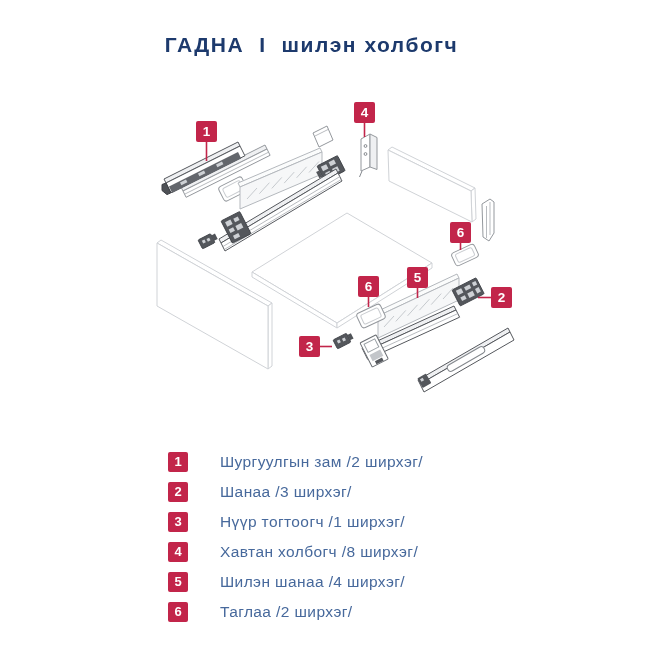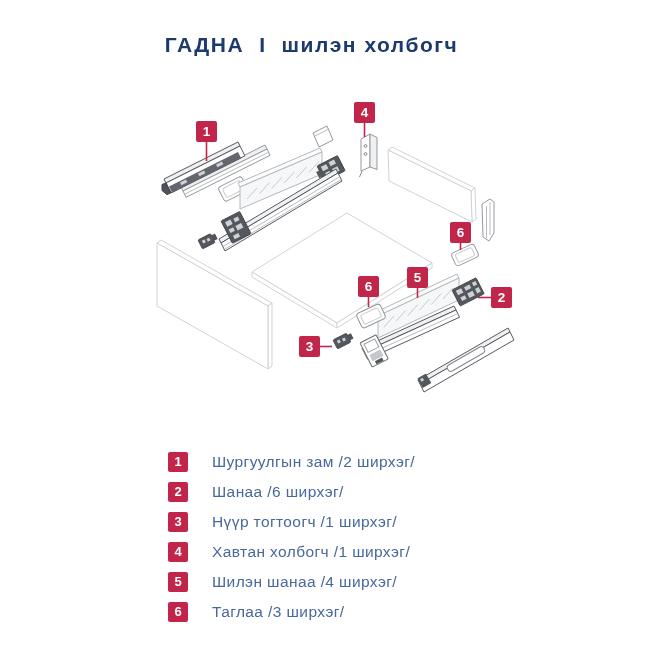--- a/index.html
+++ b/index.html
@@ -18,21 +18,21 @@
     position:absolute; width:21px; height:21px; line-height:21px; text-align:center;
     background:var(--c-badge,#c2254a); color:#fff; font-size:13.5px; font-weight:bold;
     border-radius:2px; box-sizing:border-box;
   }
   .legend { position:absolute; left:168px; top:452px; }
   .lrow { display:flex; align-items:center; height:20px; margin-bottom:10px; }
   .lrow .lbadge {
     position:static; width:20px; height:20px; line-height:20px; font-size:13px; flex:0 0 20px;
   }
   .llabel {
-    margin-left:24px; color:var(--c-legend,#47699c); font-size:15.5px; letter-spacing:0.4px;
+    margin-left:32px; color:var(--c-legend,#47699c); font-size:15.5px; letter-spacing:0.4px;
     white-space:nowrap;
   }
   
   .s-light{fill:#fff;stroke:#d0d3d7;stroke-width:1}
   .s-mid{fill:#fff;stroke:#94989d;stroke-width:1}
   .s-dark{fill:#fff;stroke:#55585d;stroke-width:1}
   .f-sliver{fill:#eff0f2}
   .glass{fill:#f6f7f8;stroke:#b4b8bd;stroke-width:1}
   .glass-s{fill:#fbfcfc;stroke:#b4b8bd;stroke-width:1}
   .hatch{stroke:#c6cace;stroke-width:1}
@@ -231,31 +231,31 @@
 <div class="badge" style="left:491px;top:287px">2</div>
 <div class="badge" style="left:299px;top:336px">3</div>
 
 <div class="legend">
   <div class="lrow">
     <div class="badge lbadge">1</div>
     <div class="llabel">Шургуулгын зам /2 ширхэг/</div>
   </div>
   <div class="lrow">
     <div class="badge lbadge">2</div>
-    <div class="llabel">Шанаа /6 ширхэг/</div>
+    <div class="llabel">Шанаа /3 ширхэг/</div>
   </div>
   <div class="lrow">
     <div class="badge lbadge">3</div>
     <div class="llabel">Нүүр тогтоогч /1 ширхэг/</div>
   </div>
   <div class="lrow">
     <div class="badge lbadge">4</div>
-    <div class="llabel">Хавтан холбогч /1 ширхэг/</div>
+    <div class="llabel">Хавтан холбогч /8 ширхэг/</div>
   </div>
   <div class="lrow">
     <div class="badge lbadge">5</div>
     <div class="llabel">Шилэн шанаа /4 ширхэг/</div>
   </div>
   <div class="lrow">
     <div class="badge lbadge">6</div>
-    <div class="llabel">Таглаа /3 ширхэг/</div>
+    <div class="llabel">Таглаа /2 ширхэг/</div>
   </div>
 </div>
 
 </body></html>

